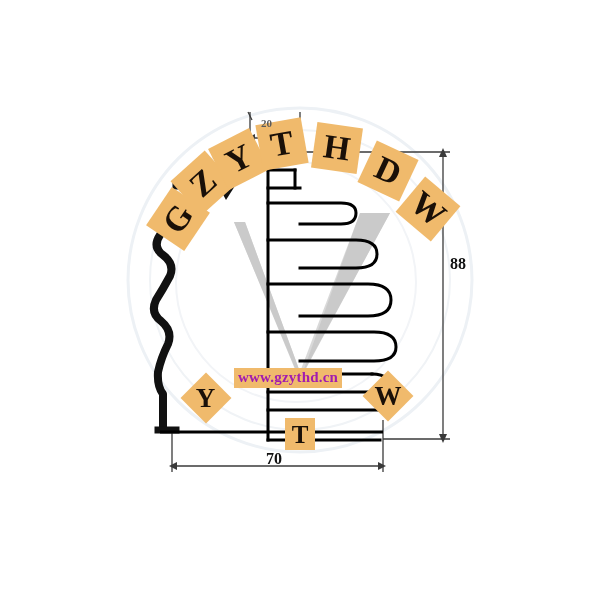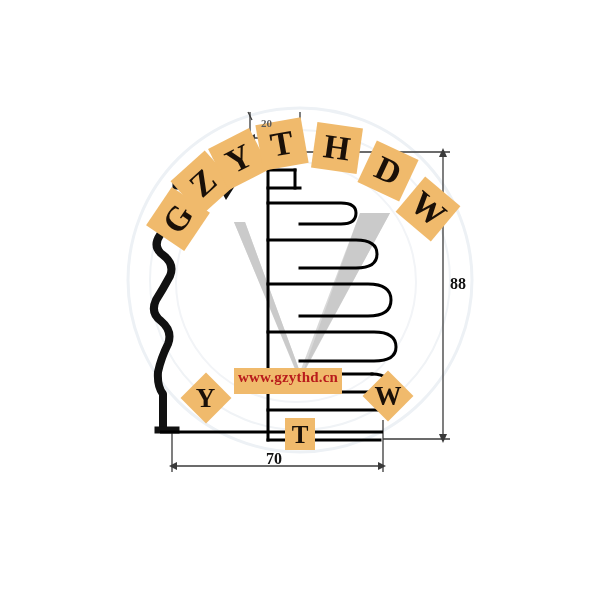--- a/index.html
+++ b/index.html
@@ -35,39 +35,39 @@
   }
   .sq-tile{
     width:30px;height:32px;
     font-size:25px;
     font-family:"Liberation Serif", serif;
     font-weight:bold;
   }
   .url-tile{
     position:absolute;
     background:#f0ba6c;
-    color:#b91c1c;
+    color:#a21caf;
     font-family:"Liberation Serif", serif;
     font-weight:bold;
     font-size:15px;
     letter-spacing:.2px;
-    padding:1px 4px 8px 4px;
+    padding:1px 4px 2px 4px;
     white-space:nowrap;
     line-height:1.1;
   }
 
   
   .dim-text{
     position:absolute;
     font-family:"Liberation Serif", serif;
     font-weight:bold;
     color:#111;
     white-space:nowrap;
   }
-  .dim-88{font-size:16px;margin-top:20px;}
+  .dim-88{font-size:16px;}
   .dim-70{font-size:16px;font-family:Liberation Serif, serif;}
   .dim-20{font-size:11px;color:#5b5b5b;}
 
   svg{position:absolute;left:0;top:0;}
 </style>
 </head>
 <body>
 
 <div id="stage">
 

